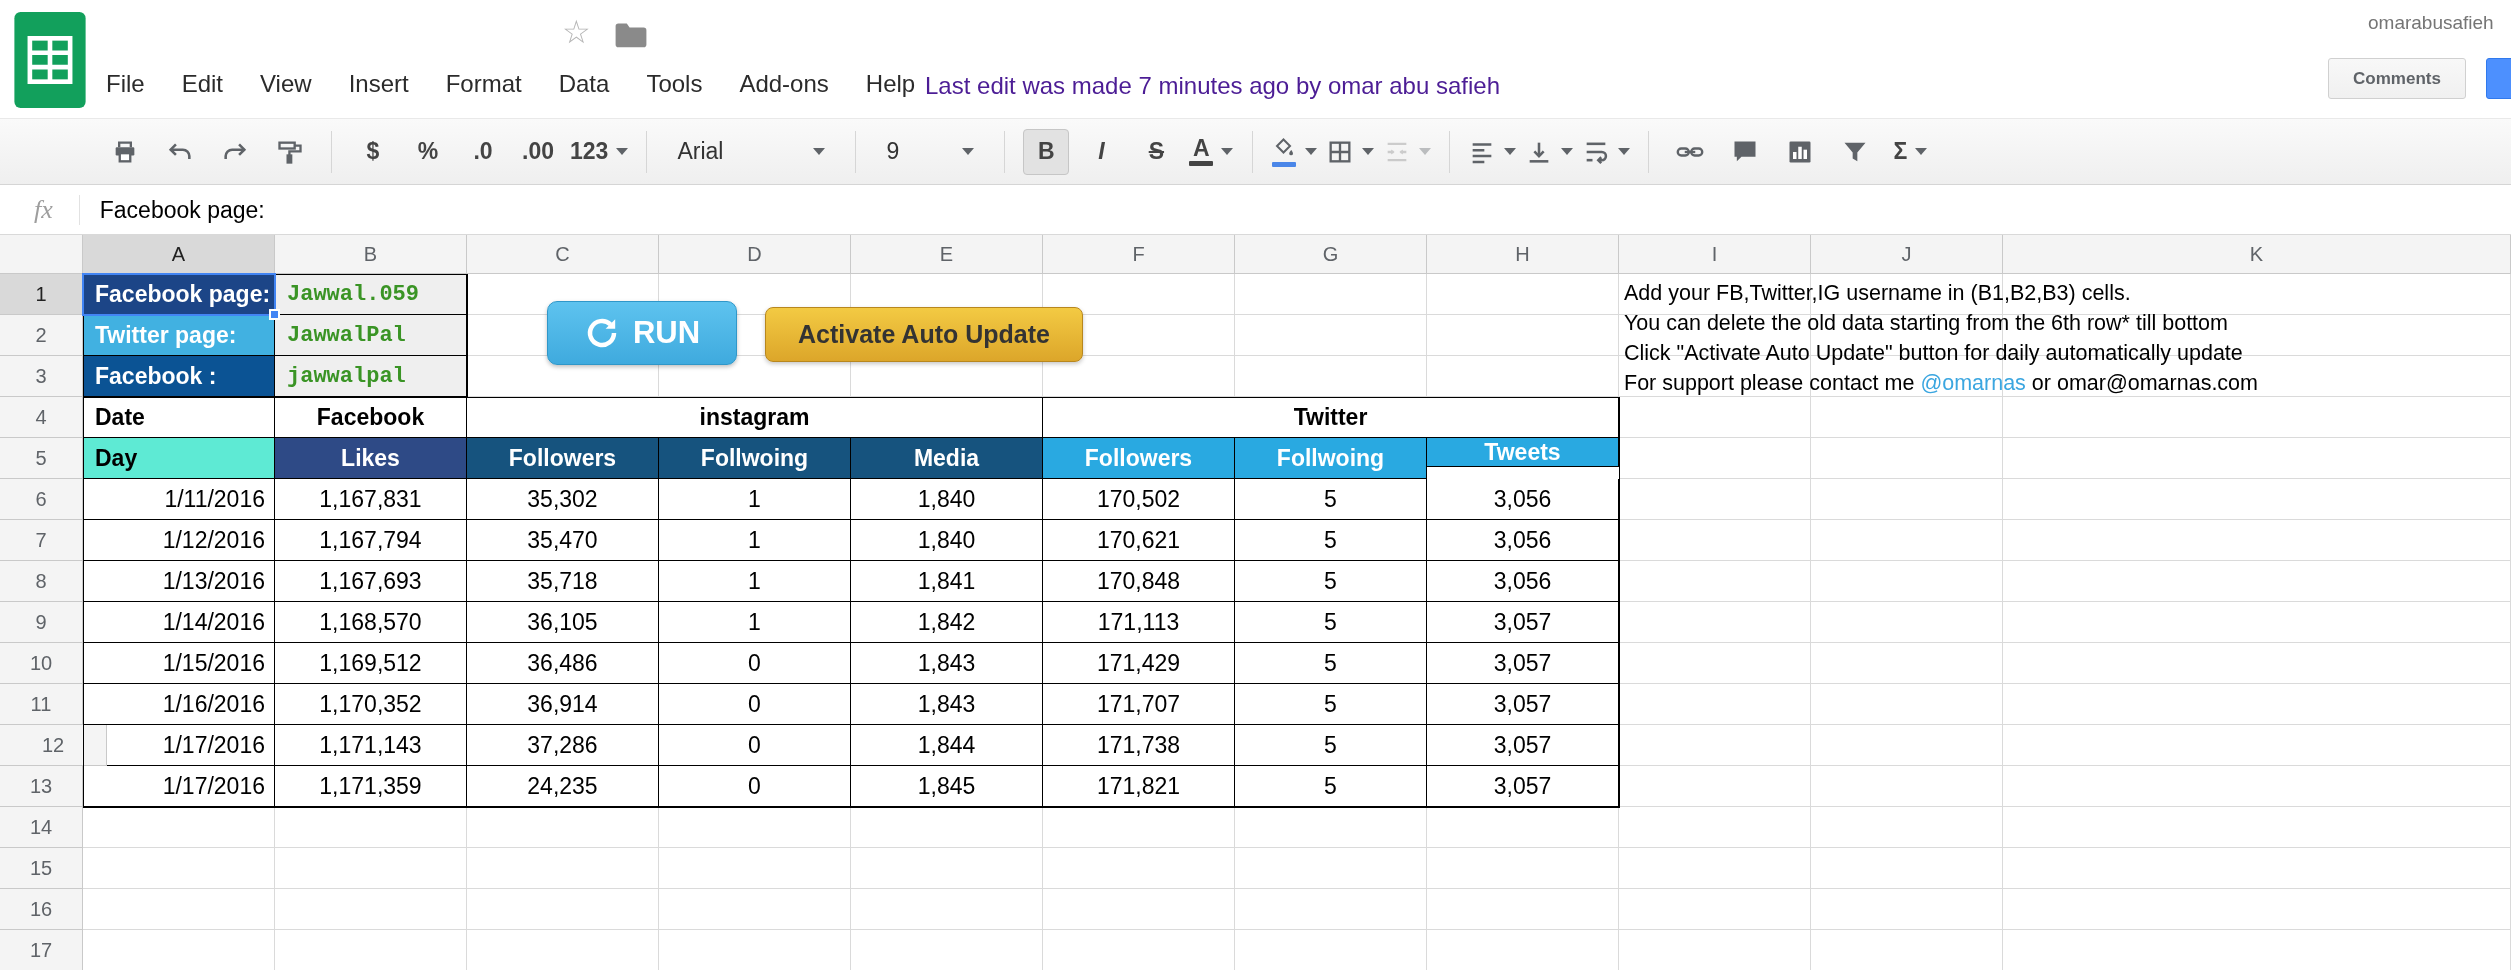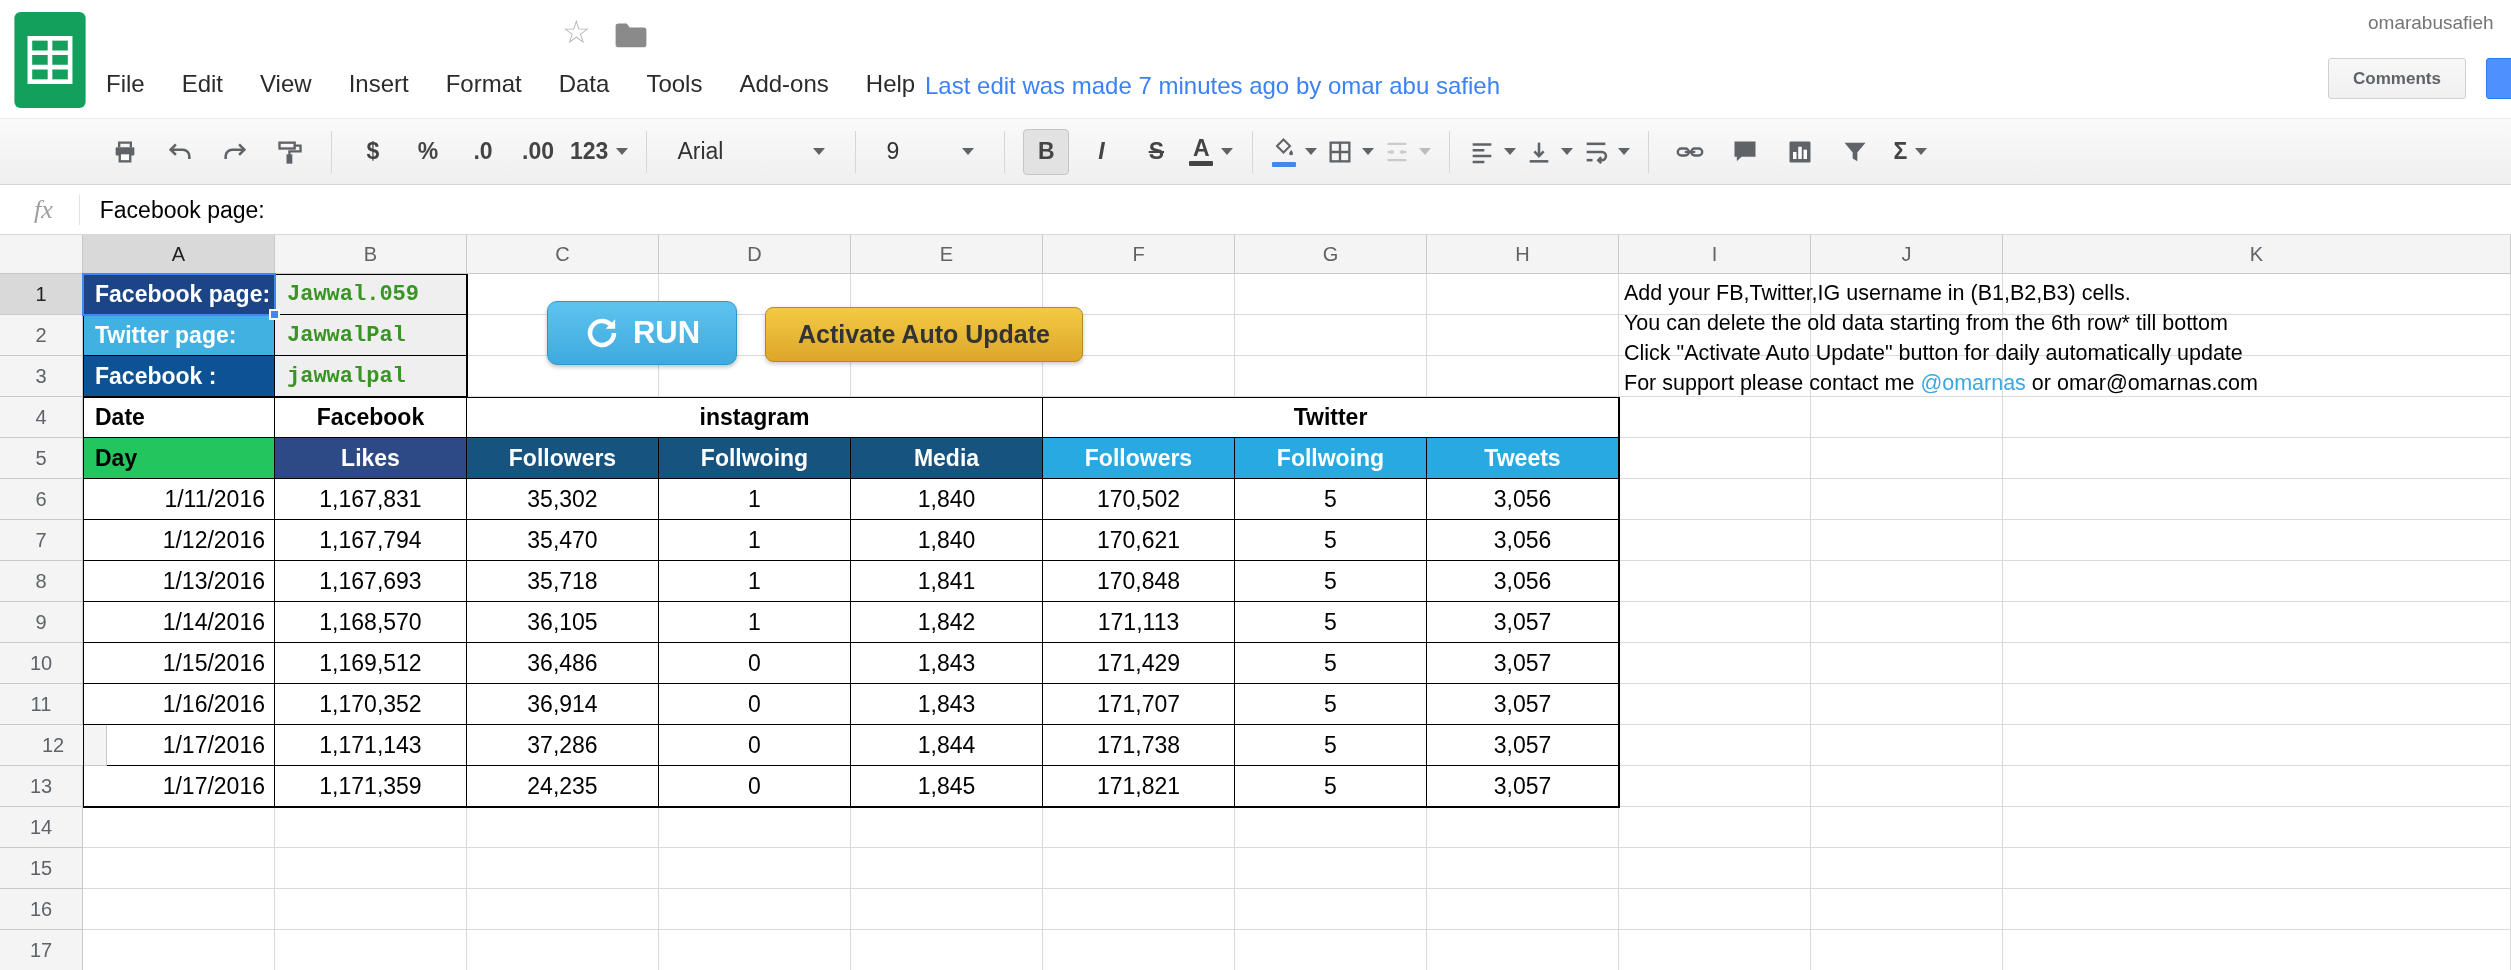--- a/index.html
+++ b/index.html
@@ -8,21 +8,21 @@
 
   
   .topbar{position:absolute;left:0;top:0;width:2511px;height:118px;background:#fff;z-index:10}
   .logo{position:absolute;left:14px;top:12px;width:72px;height:96px}
   .doc-title{position:absolute;left:109px;top:14px;font-size:33px;color:#202124;white-space:nowrap}
   .star{position:absolute;left:562px;top:16px;font-size:32px;color:#b5b5b5;line-height:1}
   .folder{position:absolute;left:614px;top:22px;width:34px;height:28px}
   .menubar{position:absolute;left:106px;top:68px;height:32px;display:flex;align-items:center;gap:37px;
     font-size:24px;color:#2b2b2b}
   .menubar span{white-space:nowrap}
-  .last-edit{position:absolute;left:925px;top:72px;font-size:24px;color:#3b82f6;white-space:nowrap}
+  .last-edit{position:absolute;left:925px;top:72px;font-size:24px;color:#4c1d95;white-space:nowrap}
   .account{position:absolute;left:2368px;top:12px;font-size:19px;color:#757575;white-space:nowrap}
   .comments-btn{position:absolute;left:2328px;top:58px;width:138px;height:41px;
     background:linear-gradient(#f8f8f8,#f0f0f0);border:1px solid #d0d0d0;border-radius:3px;
     font-size:17px;font-weight:700;color:#5f6368;display:flex;align-items:center;justify-content:center}
   .share-btn{position:absolute;left:2486px;top:58px;width:70px;height:41px;background:#4d90fe;
     border:1px solid #3079ed;border-radius:3px}
 
   
   .toolbar{position:absolute;left:0;top:118px;width:2511px;height:67px;
     background:linear-gradient(#fafafa,#efefef);border-top:1px solid #e9e9e9;border-bottom:1px solid #d5d5d5;
@@ -343,28 +343,28 @@
     <div class="cell" style="left: 1619px; top: 121px; width: 192px; height: 41px;"></div>
     <div class="cell" style="left: 1811px; top: 121px; width: 192px; height: 41px;"></div>
     <div class="cell" style="left: 2003px; top: 121px; width: 508px; height: 41px;"></div>
     <div class="cell tb b l" style="left: 83px; top: 162px; width: 192px; height: 41px;">Date</div>
     <div class="cell tb b c" style="left: 275px; top: 162px; width: 192px; height: 41px;">Facebook</div>
     <div class="cell tb b c" style="left: 467px; top: 162px; width: 576px; height: 41px;">instagram</div>
     <div class="cell tb b c" style="left: 1043px; top: 162px; width: 576px; height: 41px;">Twitter</div>
     <div class="cell" style="left: 1619px; top: 162px; width: 192px; height: 41px;"></div>
     <div class="cell" style="left: 1811px; top: 162px; width: 192px; height: 41px;"></div>
     <div class="cell" style="left: 2003px; top: 162px; width: 508px; height: 41px;"></div>
-    <div class="cell tb b l" style="left: 83px; top: 203px; width: 192px; height: 41px; background: #22c55e;">Day</div>
+    <div class="cell tb b l" style="left: 83px; top: 203px; width: 192px; height: 41px; background: #5eead4;">Day</div>
     <div class="cell tb b c wt" style="left: 275px; top: 203px; width: 192px; height: 41px; background: rgb(46, 74, 134);">Likes</div>
     <div class="cell tb b c wt" style="left: 467px; top: 203px; width: 192px; height: 41px; background: rgb(22, 83, 126);">Followers</div>
     <div class="cell tb b c wt" style="left: 659px; top: 203px; width: 192px; height: 41px; background: rgb(22, 83, 126);">Follwoing</div>
     <div class="cell tb b c wt" style="left: 851px; top: 203px; width: 192px; height: 41px; background: rgb(22, 83, 126);">Media</div>
     <div class="cell tb b c wt" style="left: 1043px; top: 203px; width: 192px; height: 41px; background: rgb(41, 169, 225);">Followers</div>
     <div class="cell tb b c wt" style="left: 1235px; top: 203px; width: 192px; height: 41px; background: rgb(41, 169, 225);">Follwoing</div>
-    <div class="cell tb b c wt" style="left: 1427px; top: 203px; width: 192px; height: 41px; background: rgb(41, 169, 225);">Tweets</div>
+    <div class="cell tb b c wt" style="left: 1427px; top: 203px; width: 192px; height: 29px; background: rgb(41, 169, 225);">Tweets</div>
     <div class="cell" style="left: 1619px; top: 203px; width: 192px; height: 41px;"></div>
     <div class="cell" style="left: 1811px; top: 203px; width: 192px; height: 41px;"></div>
     <div class="cell" style="left: 2003px; top: 203px; width: 508px; height: 41px;"></div>
     <div class="cell tb r" style="left: 83px; top: 244px; width: 192px; height: 41px;">1/11/2016</div>
     <div class="cell tb c" style="left: 275px; top: 244px; width: 192px; height: 41px;">1,167,831</div>
     <div class="cell tb c" style="left: 467px; top: 244px; width: 192px; height: 41px;">35,302</div>
     <div class="cell tb c" style="left: 659px; top: 244px; width: 192px; height: 41px;">1</div>
     <div class="cell tb c" style="left: 851px; top: 244px; width: 192px; height: 41px;">1,840</div>
     <div class="cell tb c" style="left: 1043px; top: 244px; width: 192px; height: 41px;">170,502</div>
     <div class="cell tb c" style="left: 1235px; top: 244px; width: 192px; height: 41px;">5</div>

